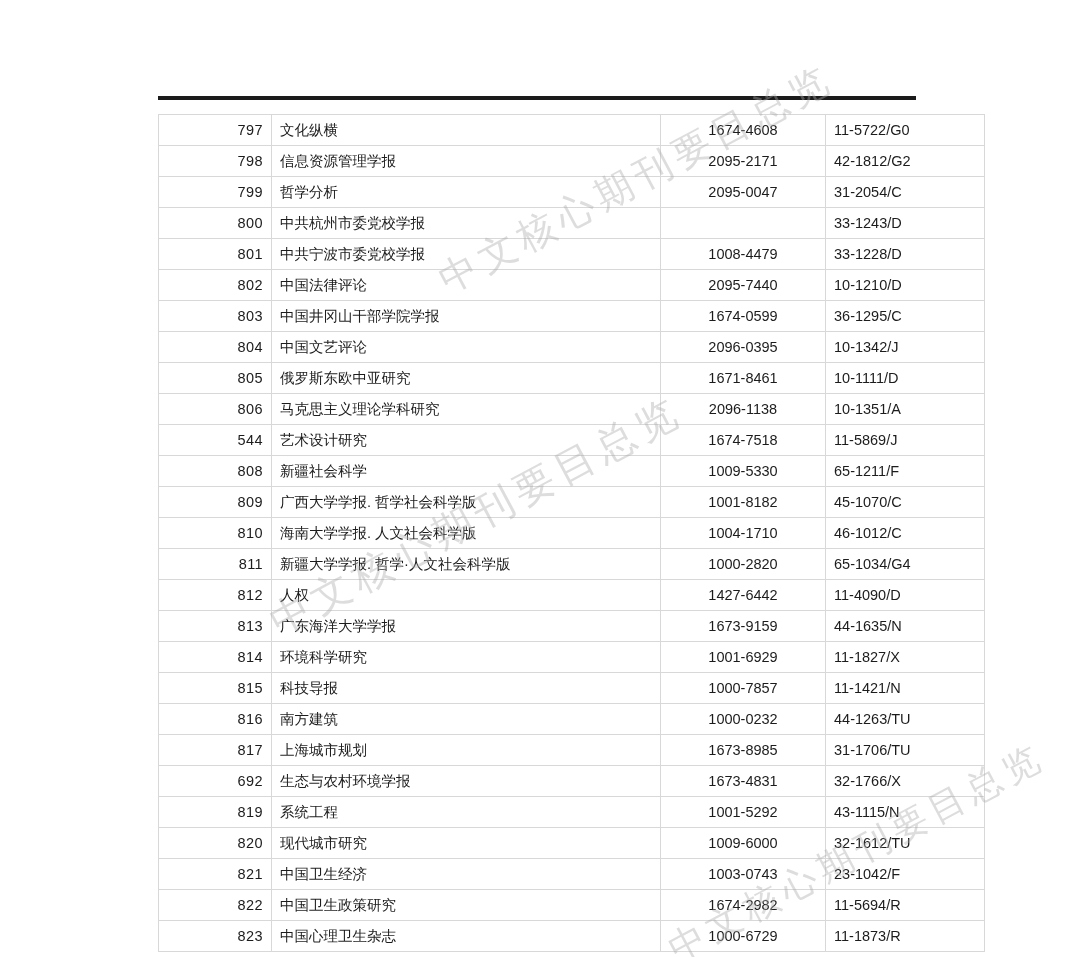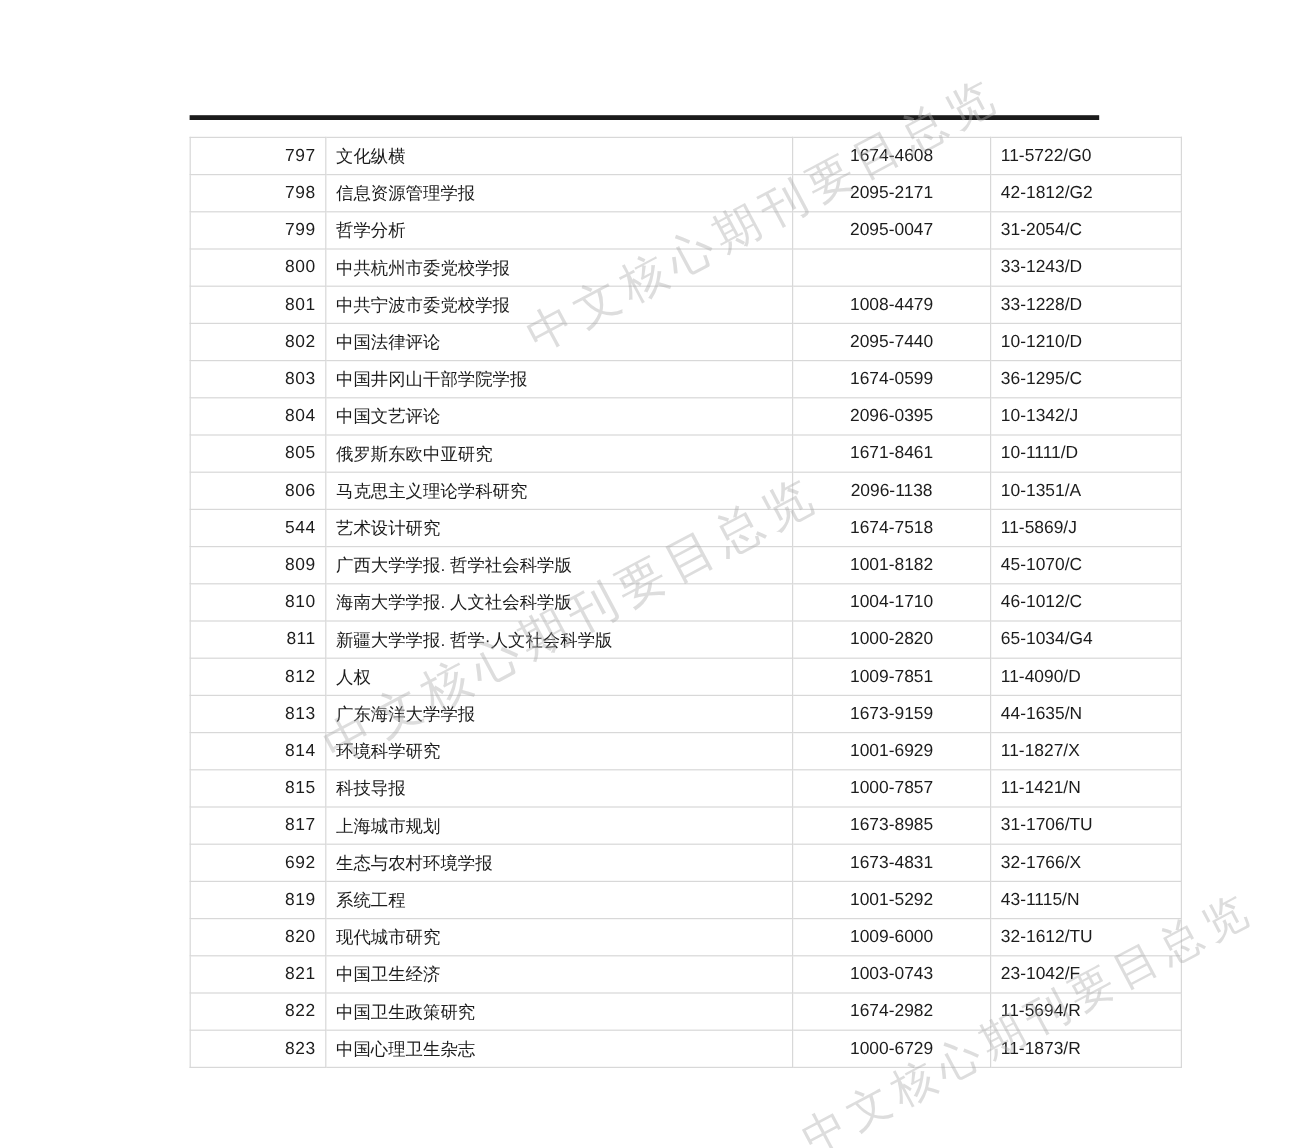--- a/index.html
+++ b/index.html
@@ -162,60 +162,72 @@
             <td class="c-issn">2096-1138</td>
             <td class="c-cn">10-1351/A</td>
           </tr>
           <tr>
             <td class="c-no">544</td>
             <td class="c-name">艺术设计研究</td>
             <td class="c-issn">1674-7518</td>
             <td class="c-cn">11-5869/J</td>
           </tr>
           <tr>
+            <td class="c-no">808</td>
+            <td class="c-name">新疆社会科学</td>
+            <td class="c-issn">1009-5330</td>
+            <td class="c-cn">65-1211/F</td>
+          </tr>
+          <tr>
             <td class="c-no">809</td>
             <td class="c-name">广西大学学报. 哲学社会科学版</td>
             <td class="c-issn">1001-8182</td>
             <td class="c-cn">45-1070/C</td>
           </tr>
           <tr>
             <td class="c-no">810</td>
             <td class="c-name">海南大学学报. 人文社会科学版</td>
             <td class="c-issn">1004-1710</td>
             <td class="c-cn">46-1012/C</td>
           </tr>
           <tr>
             <td class="c-no">811</td>
             <td class="c-name">新疆大学学报. 哲学·人文社会科学版</td>
             <td class="c-issn">1000-2820</td>
             <td class="c-cn">65-1034/G4</td>
           </tr>
           <tr>
             <td class="c-no">812</td>
             <td class="c-name">人权</td>
-            <td class="c-issn">1009-7851</td>
+            <td class="c-issn">1427-6442</td>
             <td class="c-cn">11-4090/D</td>
           </tr>
           <tr>
             <td class="c-no">813</td>
             <td class="c-name">广东海洋大学学报</td>
             <td class="c-issn">1673-9159</td>
             <td class="c-cn">44-1635/N</td>
           </tr>
           <tr>
             <td class="c-no">814</td>
             <td class="c-name">环境科学研究</td>
             <td class="c-issn">1001-6929</td>
             <td class="c-cn">11-1827/X</td>
           </tr>
           <tr>
             <td class="c-no">815</td>
             <td class="c-name">科技导报</td>
             <td class="c-issn">1000-7857</td>
             <td class="c-cn">11-1421/N</td>
+          </tr>
+          <tr>
+            <td class="c-no">816</td>
+            <td class="c-name">南方建筑</td>
+            <td class="c-issn">1000-0232</td>
+            <td class="c-cn">44-1263/TU</td>
           </tr>
           <tr>
             <td class="c-no">817</td>
             <td class="c-name">上海城市规划</td>
             <td class="c-issn">1673-8985</td>
             <td class="c-cn">31-1706/TU</td>
           </tr>
           <tr>
             <td class="c-no">692</td>
             <td class="c-name">生态与农村环境学报</td>

